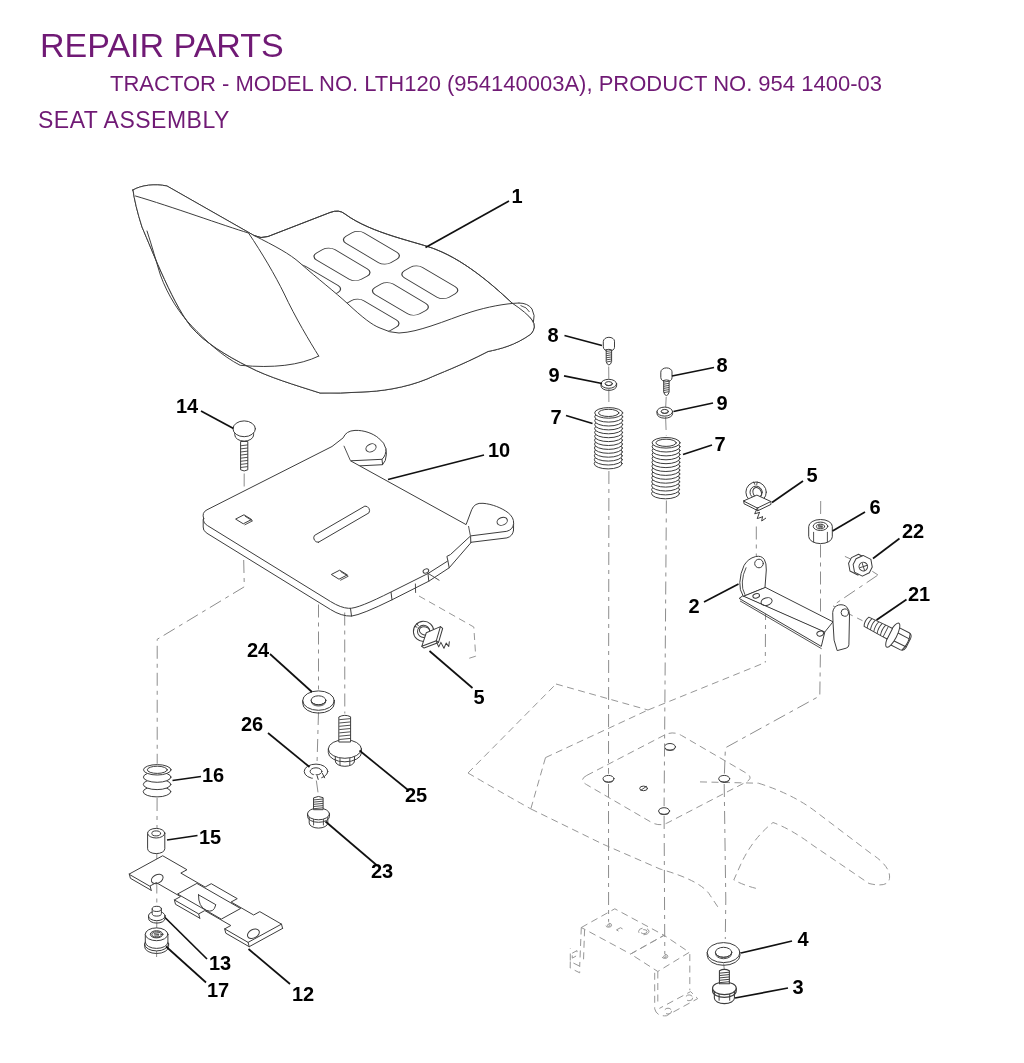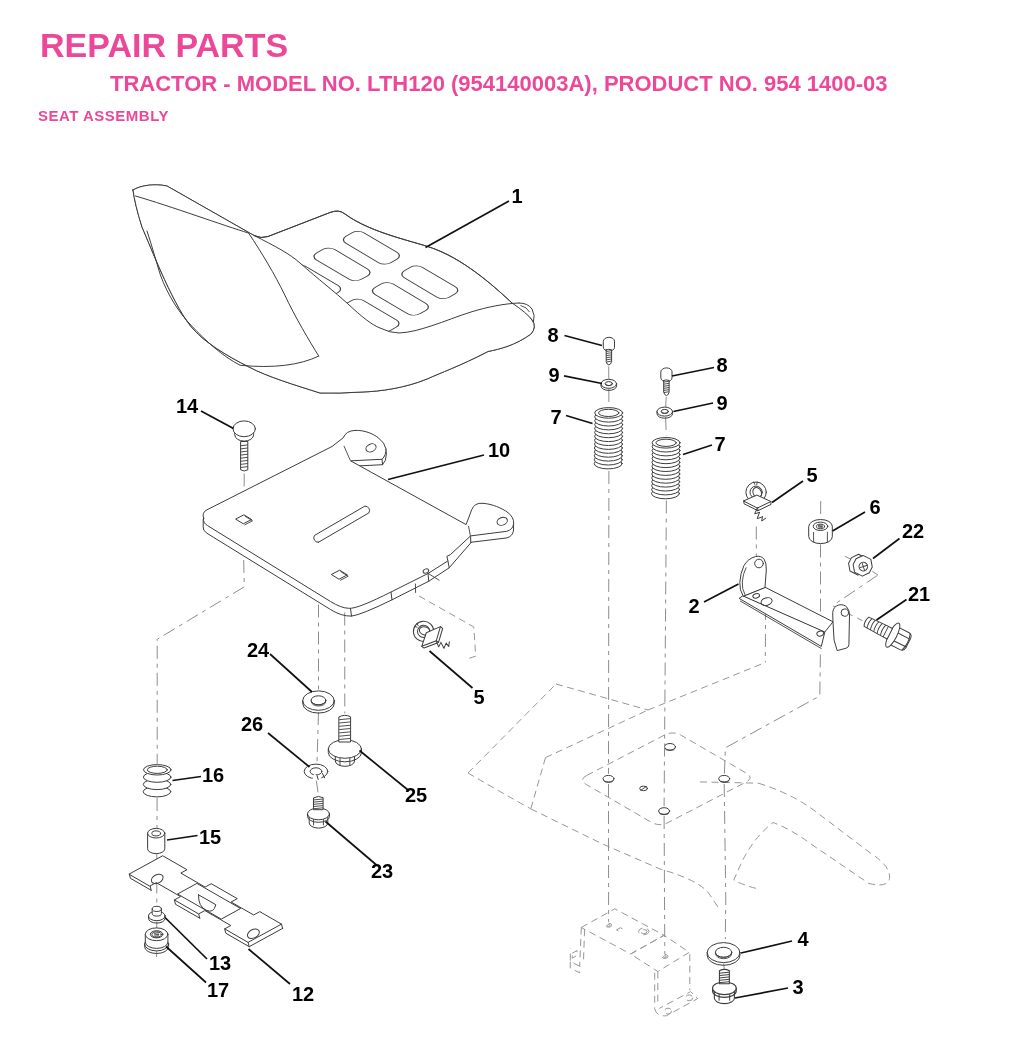--- a/index.html
+++ b/index.html
@@ -1,21 +1,21 @@
 <!DOCTYPE html>
 <html><head>
 <meta charset="utf-8">
 <style>
   html,body{margin:0;padding:0;background:#ffffff;}
   body{width:1024px;height:1063px;position:relative;overflow:hidden;
        font-family:"Liberation Sans", sans-serif;}
-  .hdr{position:absolute;color:#ec4899;font-weight:bold;white-space:nowrap;}
+  .hdr{position:absolute;color:#701a75;font-weight:normal;white-space:nowrap;}
   #title{left:40px;top:26px;font-size:34px;letter-spacing:0px;}
   #subtitle{left:110px;top:71px;font-size:22px;}
-  #section{left:38px;top:107px;font-size:15px;letter-spacing:0.5px;}
+  #section{left:38px;top:107px;font-size:23px;letter-spacing:0.5px;}
   svg{position:absolute;left:0;top:0;}
   .part{stroke:#3d3d3d;stroke-width:1;fill:none;stroke-linecap:round;stroke-linejoin:round;}
   .partf{stroke:#3d3d3d;stroke-width:1;fill:#ffffff;stroke-linecap:round;stroke-linejoin:round;}
   .cover{fill:#ffffff;stroke:none;}
   .cl{stroke:#8d8d8d;stroke-width:1;fill:none;stroke-dasharray:13 5 4 5;}
   .hid{stroke:#979797;stroke-width:1;fill:none;stroke-dasharray:7 4.5;stroke-linecap:butt;}
   .hidf{stroke:#979797;stroke-width:1;fill:none;stroke-dasharray:7 4.5;}
   .ldr{stroke:#111;stroke-width:1.7;fill:none;}
   .callout{font:bold 20px "Liberation Sans", sans-serif;fill:#000;}
   .thin{stroke:#3d3d3d;stroke-width:0.9;fill:none;}

